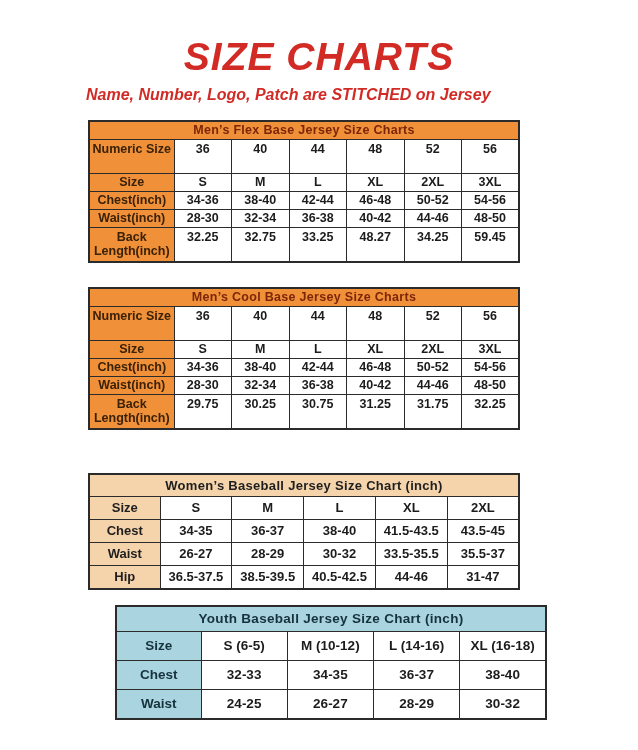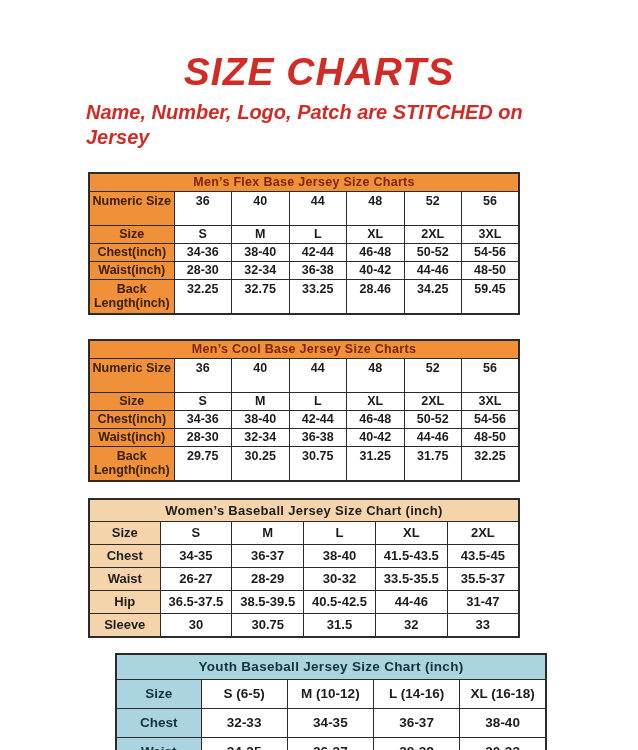--- a/index.html
+++ b/index.html
@@ -13,43 +13,42 @@
     --blue-text:#16323d;
     --value-text:#1c1c1c;
     --border:#2b2b2b;
   }
   html,body{margin:0;padding:0;}
   body{
     width:638px;height:750px;overflow:hidden;background:#ffffff;
     font-family:"Liberation Sans","DejaVu Sans",sans-serif;
   }
   .page-title{
-    padding-top:12px;
+    padding-top:36px;
     text-align:center;
     font-size:39px;
     font-weight:bold;
     font-style:italic;
     letter-spacing:1px;
     color:var(--red);
     line-height:1.1;
-    margin-top:39px;
   }
   .page-subtitle{
     margin:6px 0 0 86px;
     width:440px;
-    font-size:20px;
+    font-size:16px;
     font-weight:bold;
     font-style:italic;
     color:var(--red);
     line-height:1.25;
   }
   .table-section{margin-left:88px;}
-  .t1{margin-top:22px;}
+  .t1{margin-top:15px;}
   .t2{margin-top:24px;}
-  .t3{margin-top:16px;}
+  .t3{margin-top:43px;}
   .t4{margin-top:15px;padding-left:27px;}
   table.size-table{
     border-collapse:collapse;
     table-layout:fixed;
     width:432px;
     border:2px solid var(--border);
   }
   table.size-table td{
     border:1px solid var(--border);
     text-align:center;
@@ -135,21 +134,21 @@
           <td class="value-cell">36-38</td>
           <td class="value-cell">40-42</td>
           <td class="value-cell">44-46</td>
           <td class="value-cell">48-50</td>
         </tr>
         <tr>
           <td class="label-cell">Back Length(inch)</td>
           <td class="value-cell">32.25</td>
           <td class="value-cell">32.75</td>
           <td class="value-cell">33.25</td>
-          <td class="value-cell">28.46</td>
+          <td class="value-cell">48.27</td>
           <td class="value-cell">34.25</td>
           <td class="value-cell">59.45</td>
         </tr>
       </tbody>
     </table>
   </div>
 <div class="table-section t2">
     <table class="size-table theme-orange">
       <colgroup>
         <col class="label-col">
@@ -255,28 +254,20 @@
           <td class="value-cell">35.5-37</td>
         </tr>
         <tr>
           <td class="label-cell">Hip</td>
           <td class="value-cell">36.5-37.5</td>
           <td class="value-cell">38.5-39.5</td>
           <td class="value-cell">40.5-42.5</td>
           <td class="value-cell">44-46</td>
           <td class="value-cell">31-47</td>
         </tr>
-        <tr>
-          <td class="label-cell">Sleeve</td>
-          <td class="value-cell">30</td>
-          <td class="value-cell">30.75</td>
-          <td class="value-cell">31.5</td>
-          <td class="value-cell">32</td>
-          <td class="value-cell">33</td>
-        </tr>
       </tbody>
     </table>
   </div>
 <div class="table-section t4">
     <table class="size-table theme-blue">
       <colgroup>
         <col class="label-col">
         <col>
         <col>
         <col>

